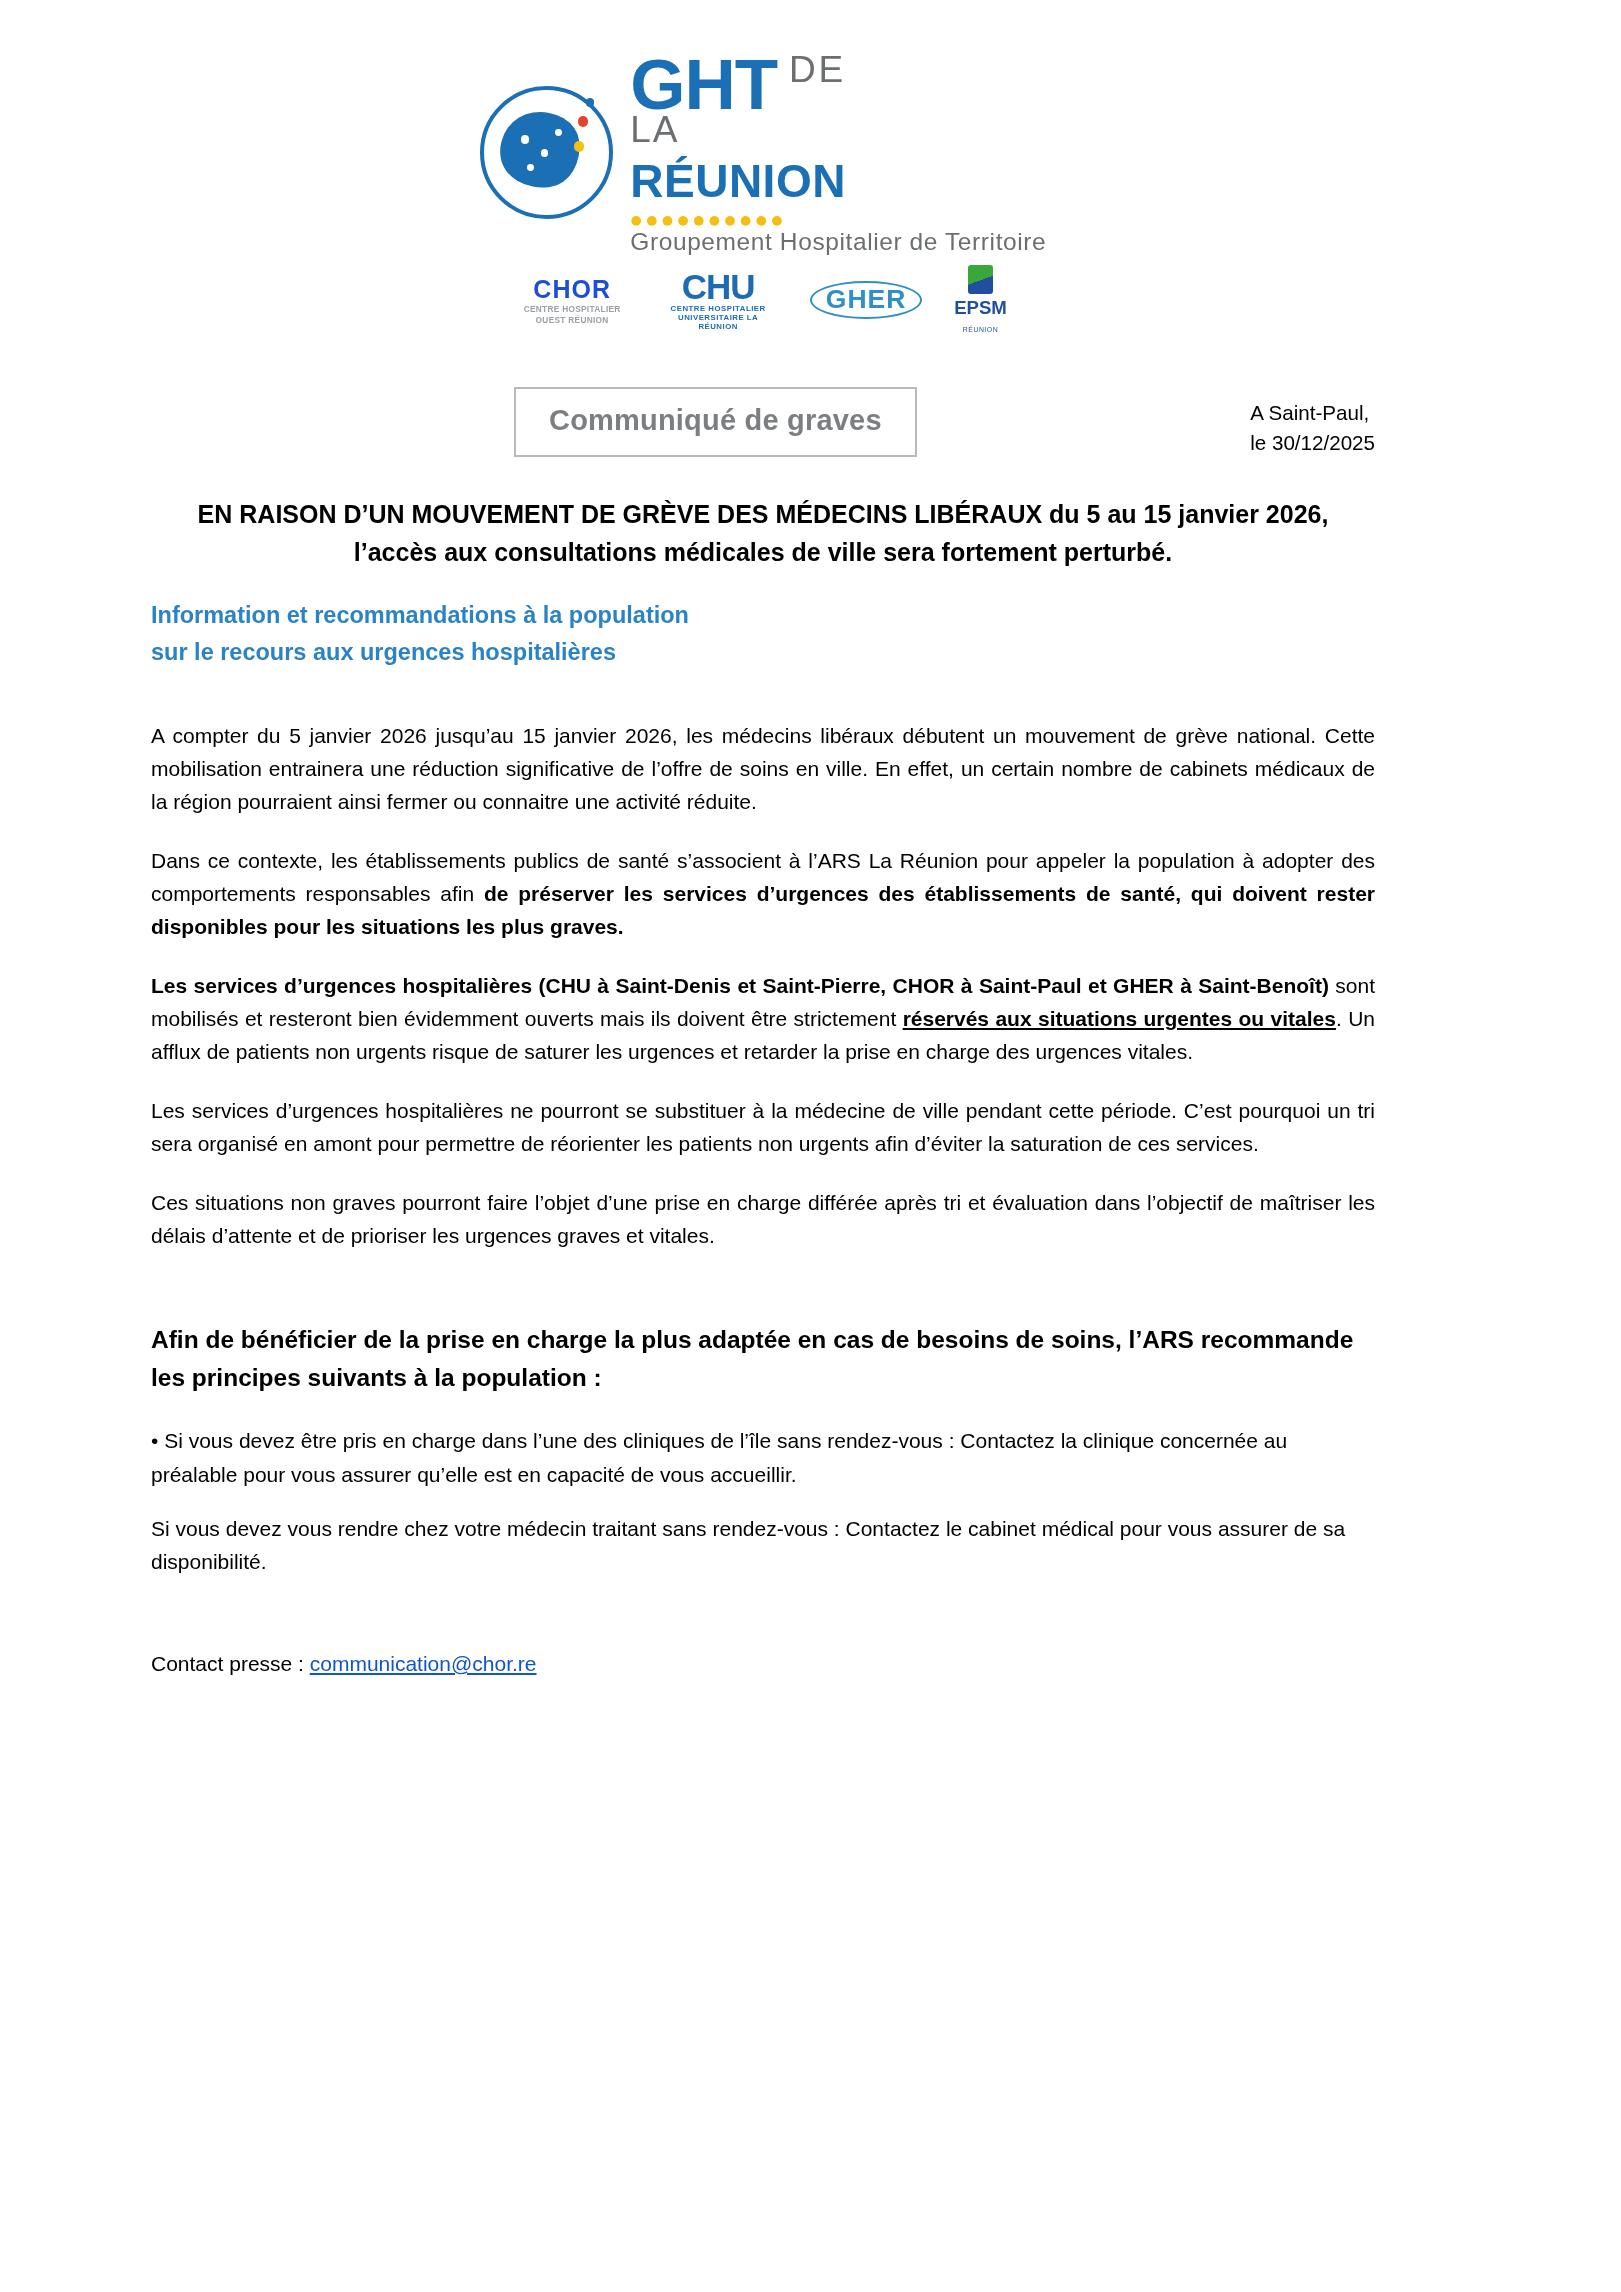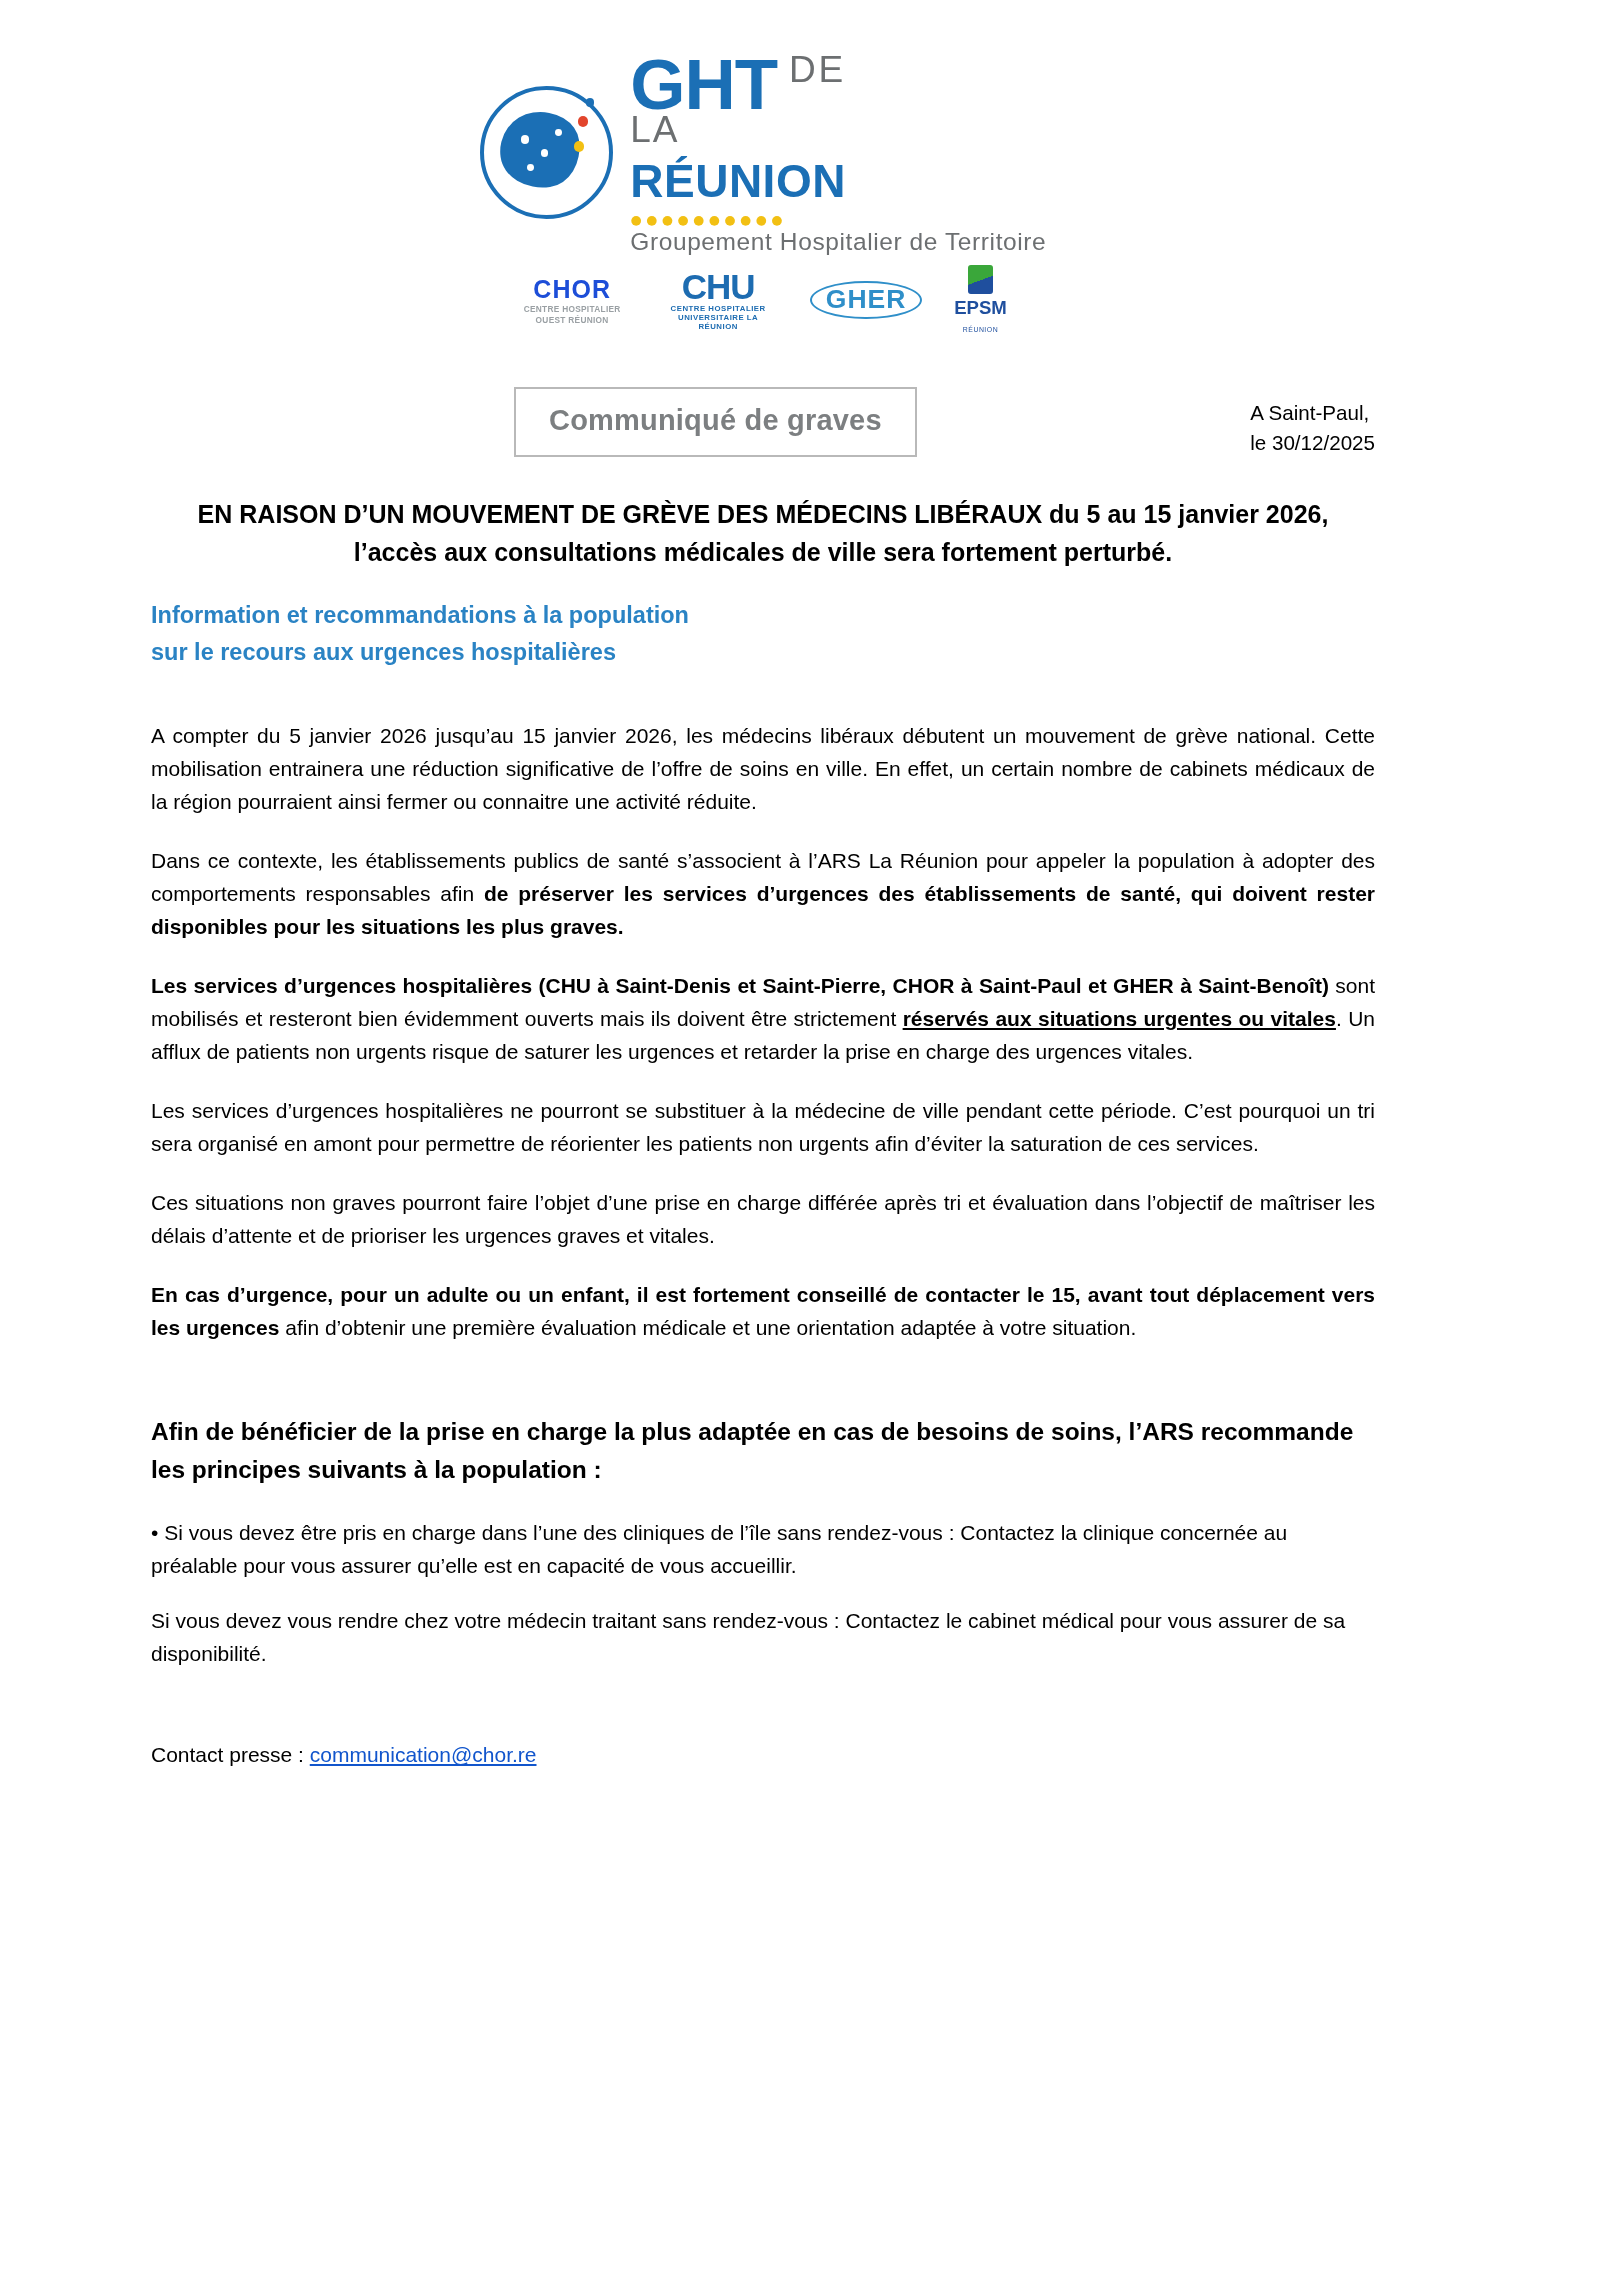--- a/index.html
+++ b/index.html
@@ -316,23 +316,20 @@
   </p>
 
   <p class="body">
     <b>Les services d’urgences hospitalières (CHU à Saint-Denis et Saint-Pierre, CHOR à Saint-Paul et GHER à Saint-Benoît)</b><span> sont mobilisés et resteront bien évidemment ouverts mais ils doivent être strictement </span><b><u>réservés aux situations urgentes ou vitales</u></b><span>. Un afflux de patients non urgents risque de saturer les urgences et retarder la prise en charge des urgences vitales.</span>
   </p>
 
   <p class="body">Les services d’urgences hospitalières ne pourront se substituer à la médecine de ville pendant cette période. C’est pourquoi un tri sera organisé en amont pour permettre de réorienter les patients non urgents afin d’éviter la saturation de ces services.</p>
 
   <p class="body">Ces situations non graves pourront faire l’objet d’une prise en charge différée après tri et évaluation dans l’objectif de maîtriser les délais d’attente et de prioriser les urgences graves et vitales.</p>
 
-  <p class="body">
-    <b>En cas d’urgence, pour un adulte ou un enfant, il est fortement conseillé de contacter le 15, avant tout déplacement vers les urgences</b><span> afin d’obtenir une première évaluation médicale et une orientation adaptée à votre situation.</span>
-  </p>
 
   <div class="section-title">Afin de bénéficier de la prise en charge la plus adaptée en cas de besoins de soins, l’ARS recommande les principes suivants à la population :</div>
   <p class="bullet">• Si vous devez être pris en charge dans l’une des cliniques de l’île sans rendez-vous : Contactez la clinique concernée au préalable pour vous assurer qu’elle est en capacité de vous accueillir.</p>
   <p class="bullet"> Si vous devez vous rendre chez votre médecin traitant sans rendez-vous : Contactez le cabinet médical pour vous assurer de sa disponibilité.</p>
 
   <div class="contact">
     <span>Contact presse : </span><a href="#">communication@chor.re</a>
   </div>
 
 </div>

